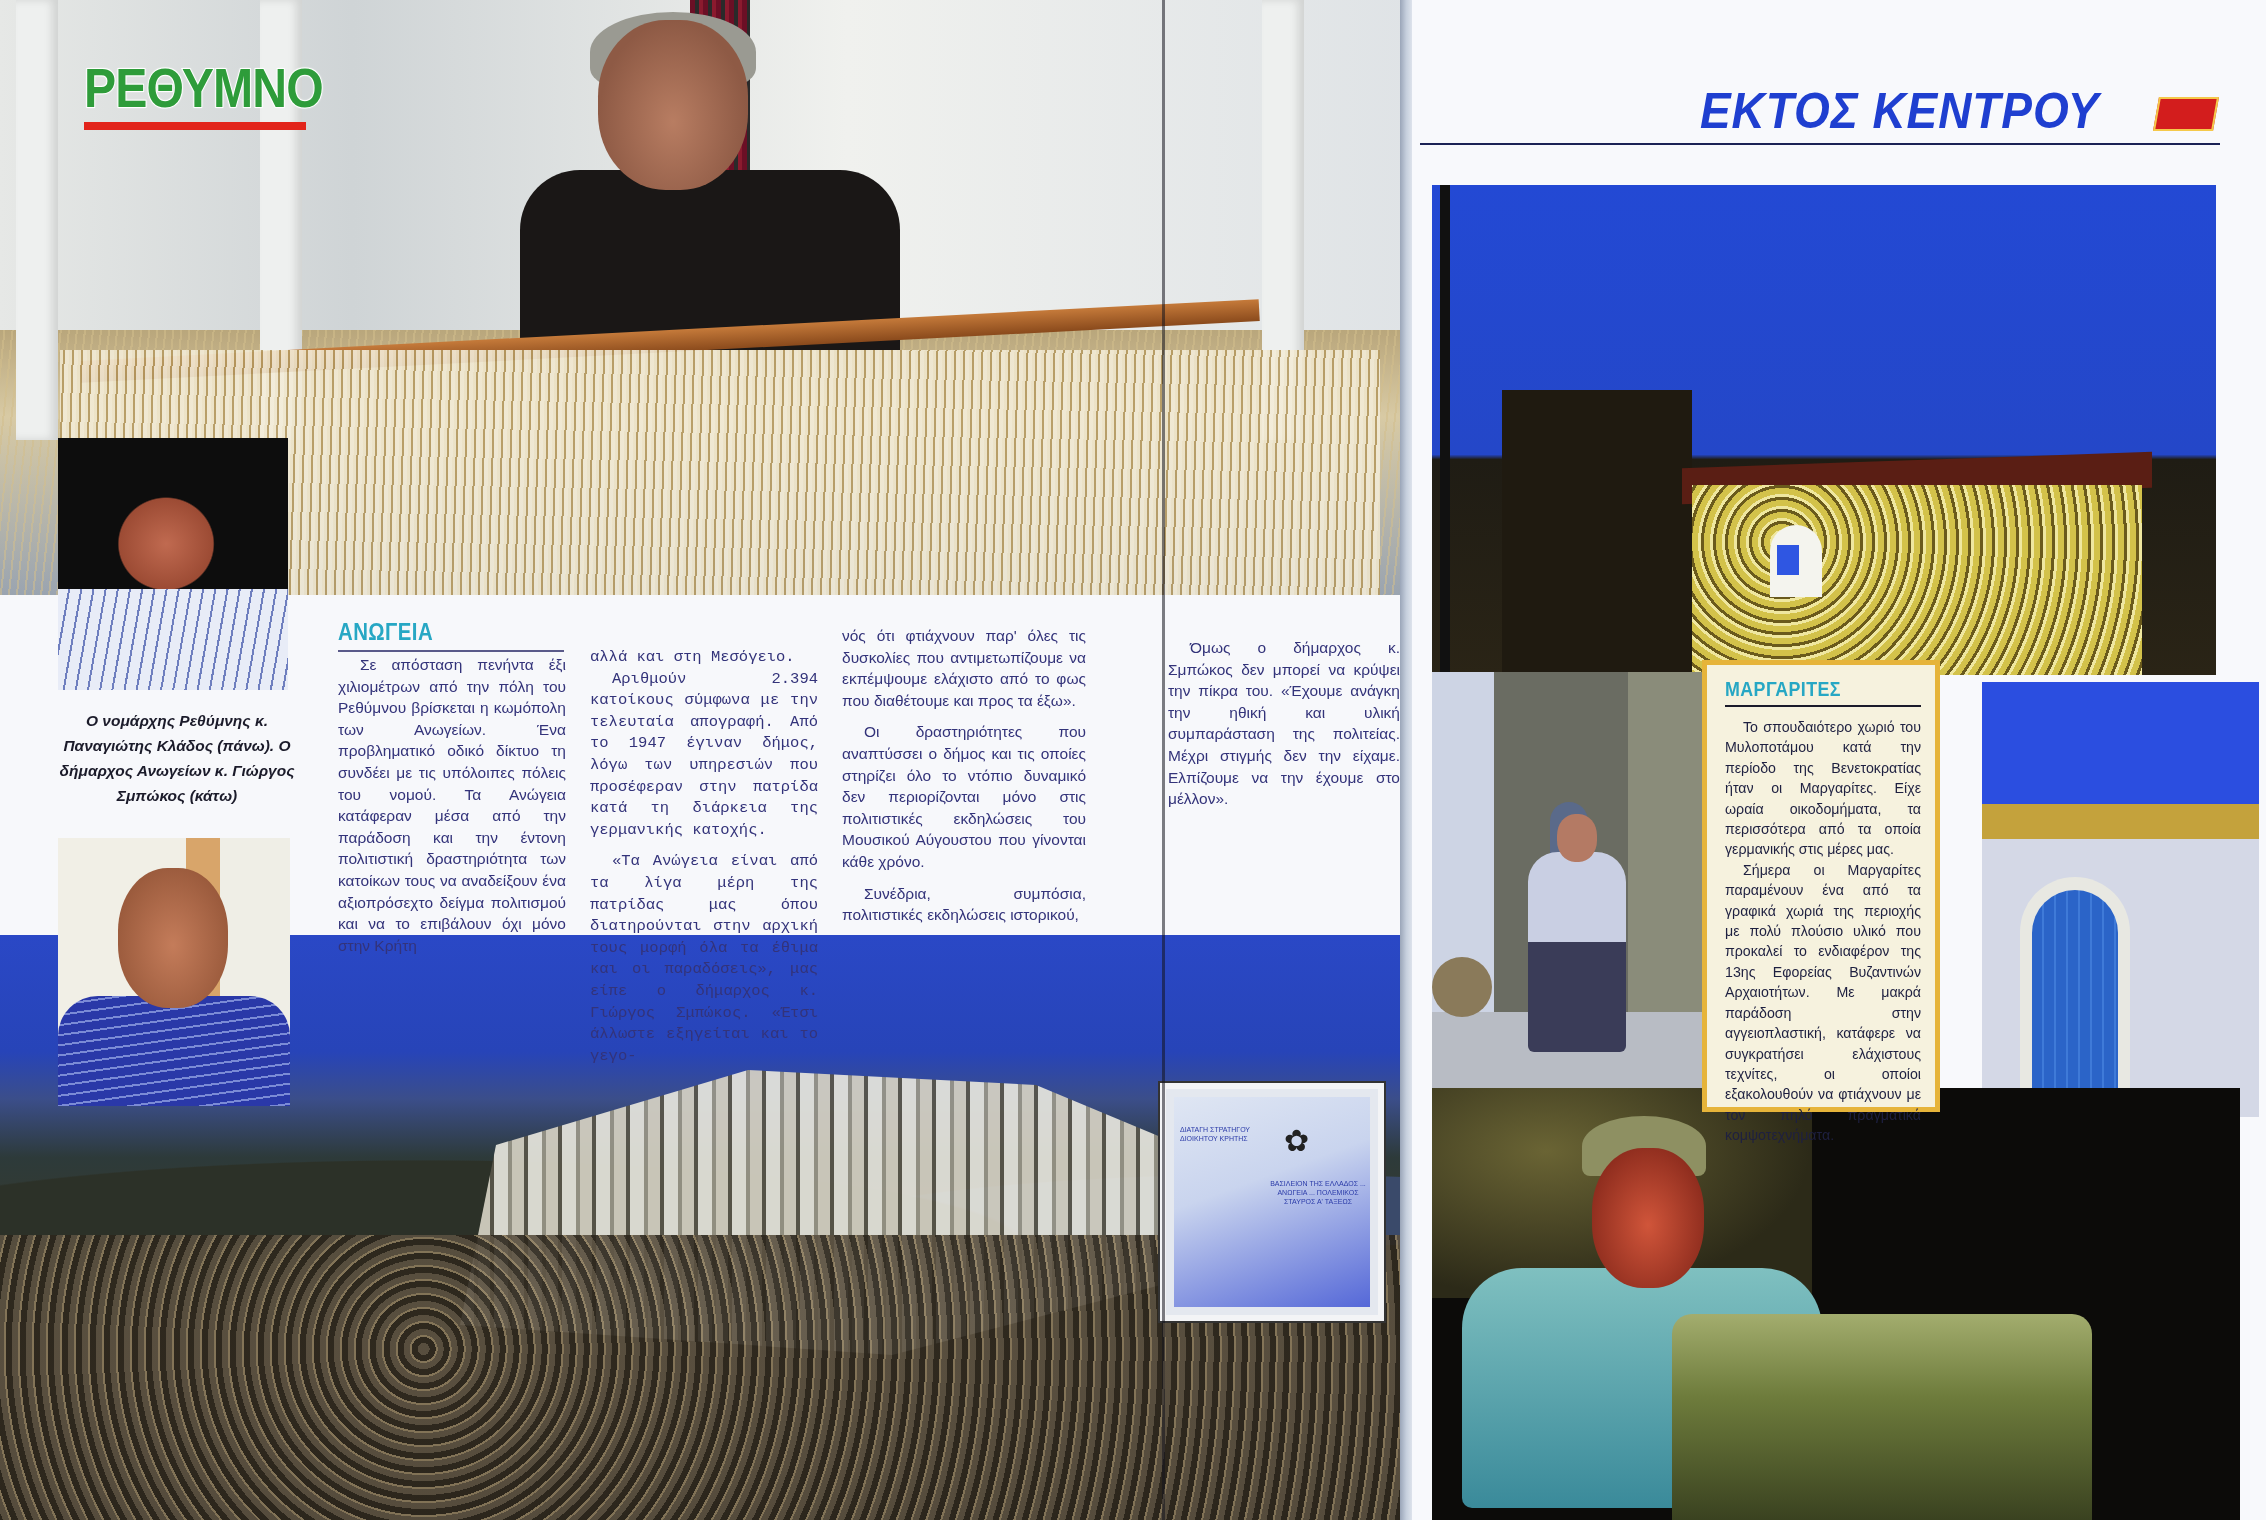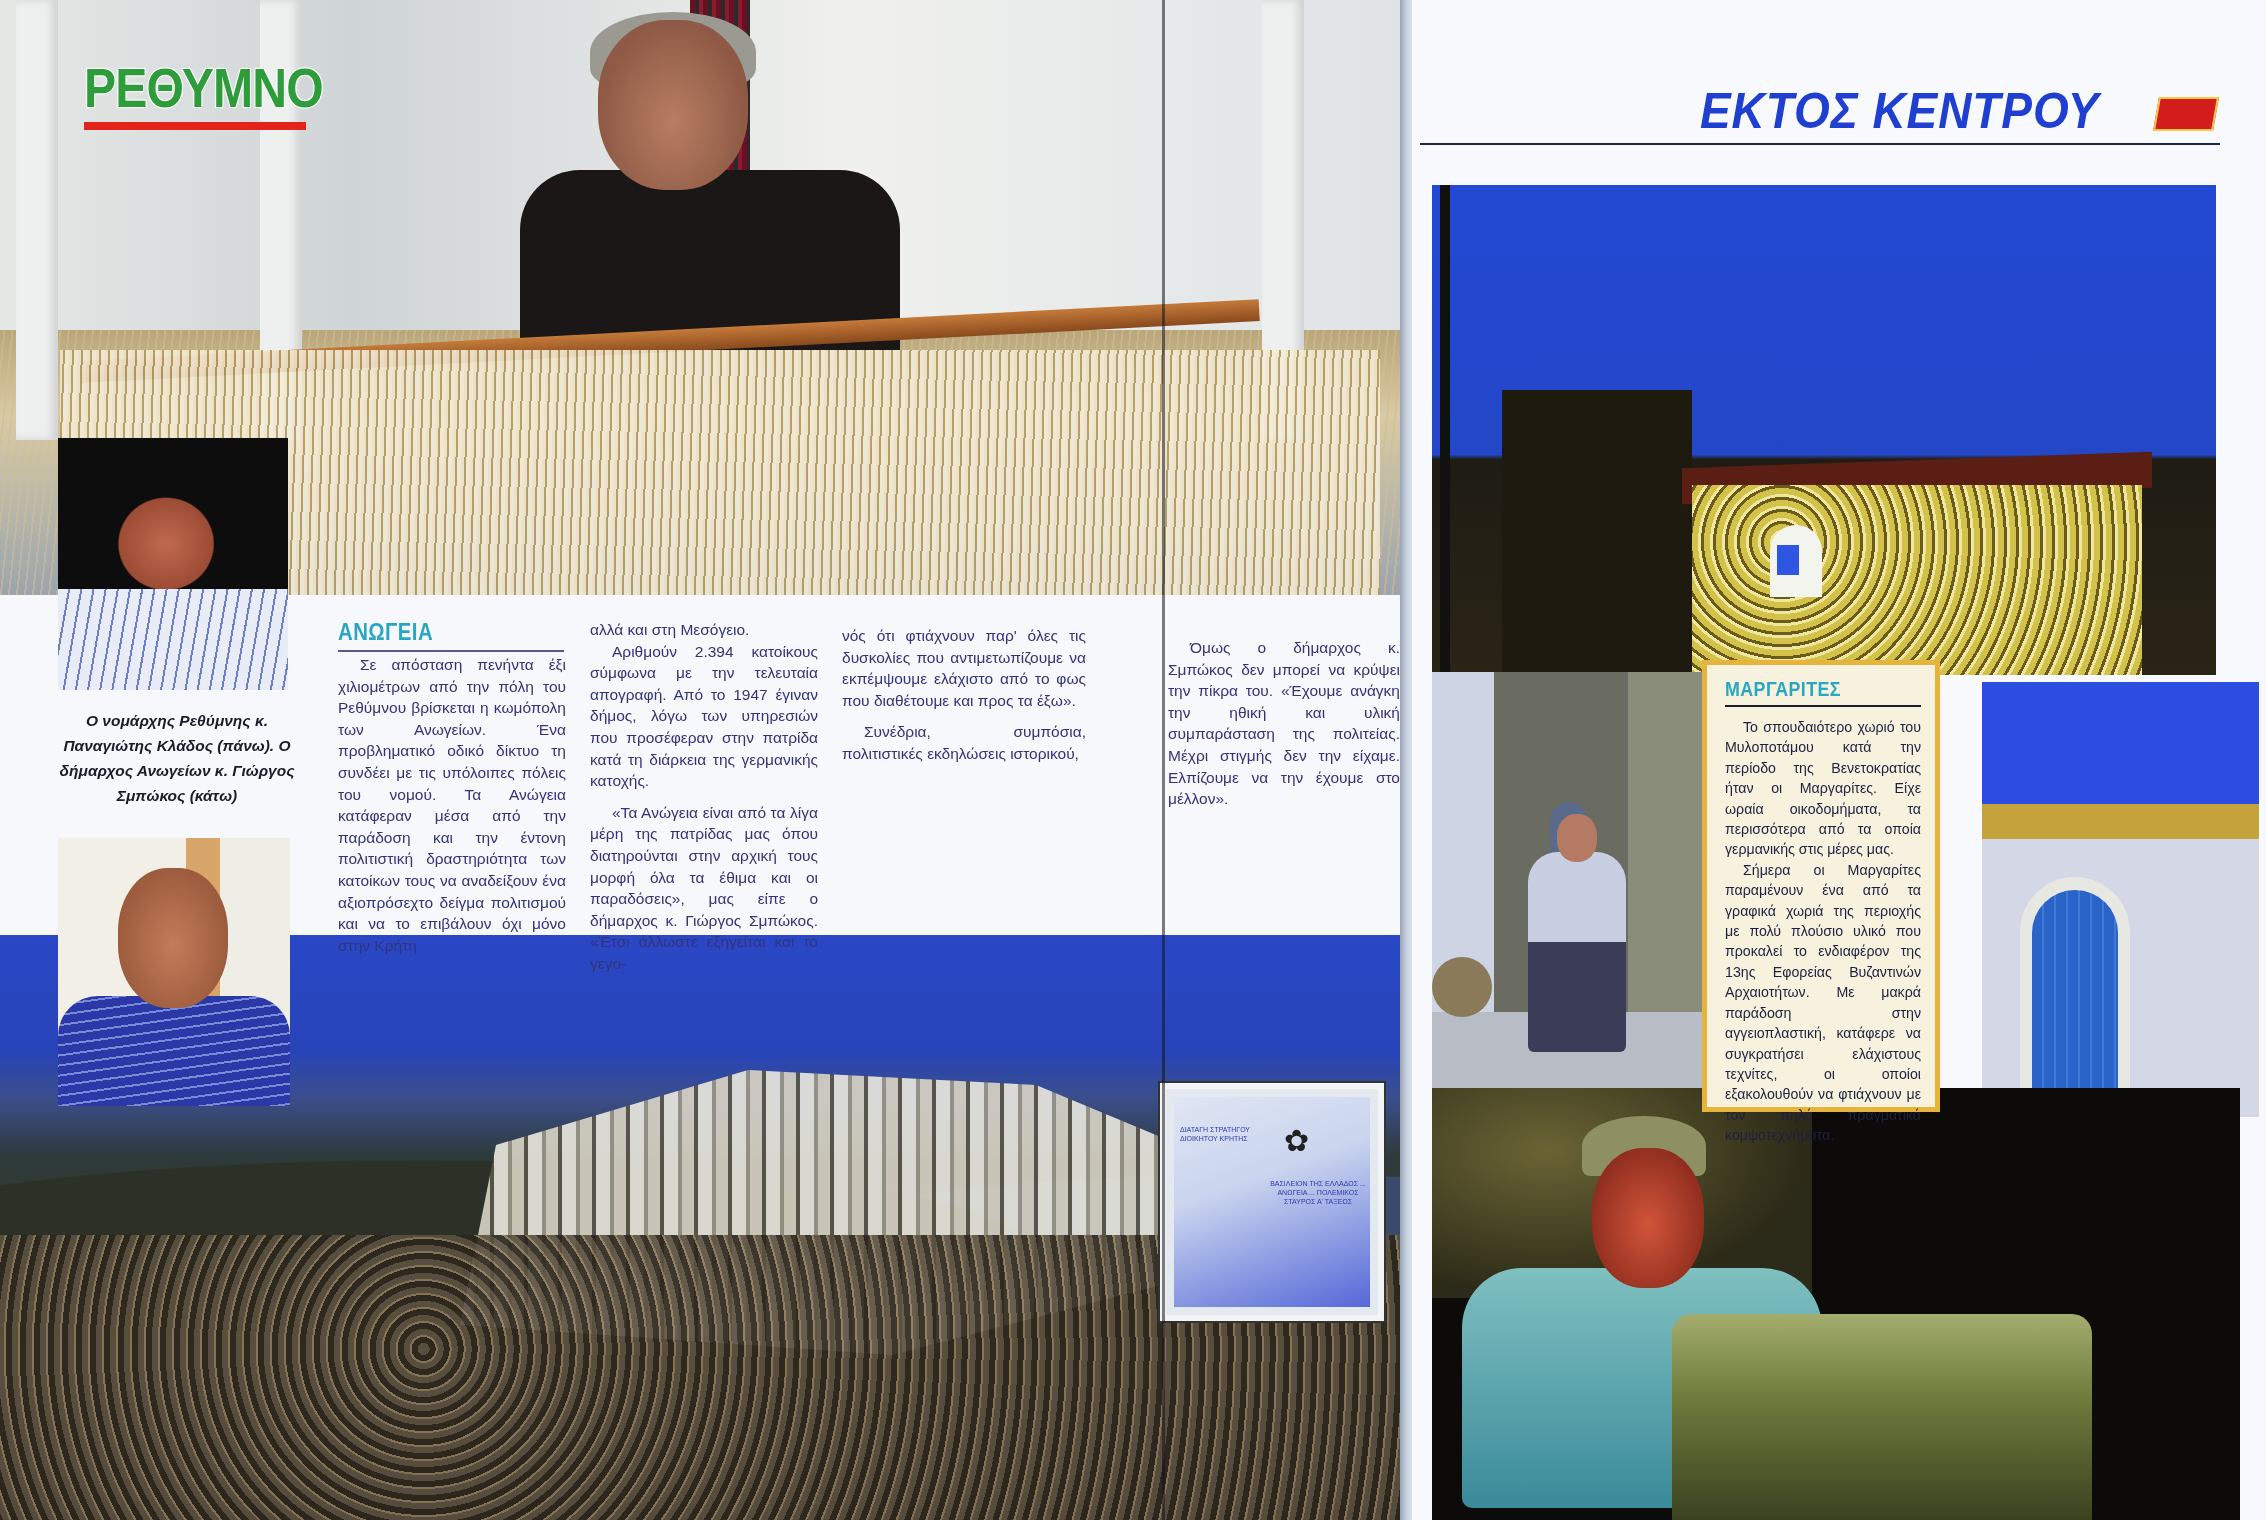--- a/index.html
+++ b/index.html
@@ -58,21 +58,21 @@
 
   
   .col { position: absolute; font-size: 15.5px; line-height: 21.6px; color: #33337a; text-align: justify; }
   .col p { text-indent: 22px; margin-bottom: 0; }
   .col p.gap { margin-top: 10px; }
   .col p.noindent { text-indent: 0; }
   .head-anogeia { position: absolute; left: 338px; top: 618px; width: 226px; }
   .head-anogeia .h { font-size: 24px; font-weight: 700; color: #27a7c4; letter-spacing: 0.5px; transform: scaleX(0.85); transform-origin: left; display: inline-block; }
   .head-anogeia .rule { height: 2px; background: #5a5a8a; margin-top: 4px; }
   .c1 { left: 338px; top: 654px; width: 228px; }
-  .c2 { left: 590px; top: 619px; width: 228px; }
+  .c2 { left: 590px; top: 647px; width: 228px; font-family: Liberation Mono, monospace; }
   .c3 { left: 842px; top: 625px; width: 244px; }
   .c4 { left: 1168px; top: 627px; width: 232px; }
 
   
   .village { left: 0; top: 935px; width: 1412px; height: 585px;
     background: linear-gradient(180deg, #2a48c6 0%, #2744b8 20%, #3b4e8a 28%, #2d3a3a 38%, #3a3a2a 55%, #4a4032 75%, #2a251c 100%); }
   .village .hill { position:absolute; left:0; top:110px; width:100%; height:200px;
     background: radial-gradient(ellipse 60% 60% at 30% 100%, #2c3128 0 70%, transparent 71%),
                 radial-gradient(ellipse 50% 50% at 90% 100%, #3a4a6a 0 70%, transparent 71%); }
   .village .houses { position:absolute; left:460px; top:120px; width:720px; height:300px;
@@ -189,20 +189,21 @@
     </div>
 
     <div class="col c2">
       <p class="noindent">αλλά και στη Μεσόγειο.</p>
       <p>Αριθμούν 2.394 κατοίκους σύμφωνα με την τελευταία απογραφή. Από το 1947 έγιναν δήμος, λόγω των υπηρεσιών που προσέφεραν στην πατρίδα κατά τη διάρκεια της γερμανικής κατοχής.</p>
       <p class="gap">«Τα Ανώγεια είναι από τα λίγα μέρη της πατρίδας μας όπου διατηρούνται στην αρχική τους μορφή όλα τα έθιμα και οι παραδόσεις», μας είπε ο δήμαρχος κ. Γιώργος Σμπώκος. «Έτσι άλλωστε εξηγείται και το γεγο-</p>
     </div>
 
     <div class="col c3">
       <p class="noindent">νός ότι φτιάχνουν παρ' όλες τις δυσκολίες που αντιμετωπίζουμε να εκπέμψουμε ελάχιστο από το φως που διαθέτουμε και προς τα έξω».</p>
+      <p class="gap">Οι δραστηριότητες που αναπτύσσει ο δήμος και τις οποίες στηρίζει όλο το ντόπιο δυναμικό δεν περιορίζονται μόνο στις πολιτιστικές εκδηλώσεις του Μουσικού Αύγουστου που γίνονται κάθε χρόνο.</p>
       <p class="gap">Συνέδρια, συμπόσια, πολιτιστικές εκδηλώσεις ιστορικού,</p>
     </div>
 
     <div class="col c4">
       <p class="gap">Όμως ο δήμαρχος κ. Σμπώκος δεν μπορεί να κρύψει την πίκρα του. «Έχουμε ανάγκη την ηθική και υλική συμπαράσταση της πολιτείας. Μέχρι στιγμής δεν την είχαμε. Ελπίζουμε να την έχουμε στο μέλλον».</p>
     </div>
 
     <div class="plaque">
       <div class="inner"></div>
       <div class="wreath">✿</div>

